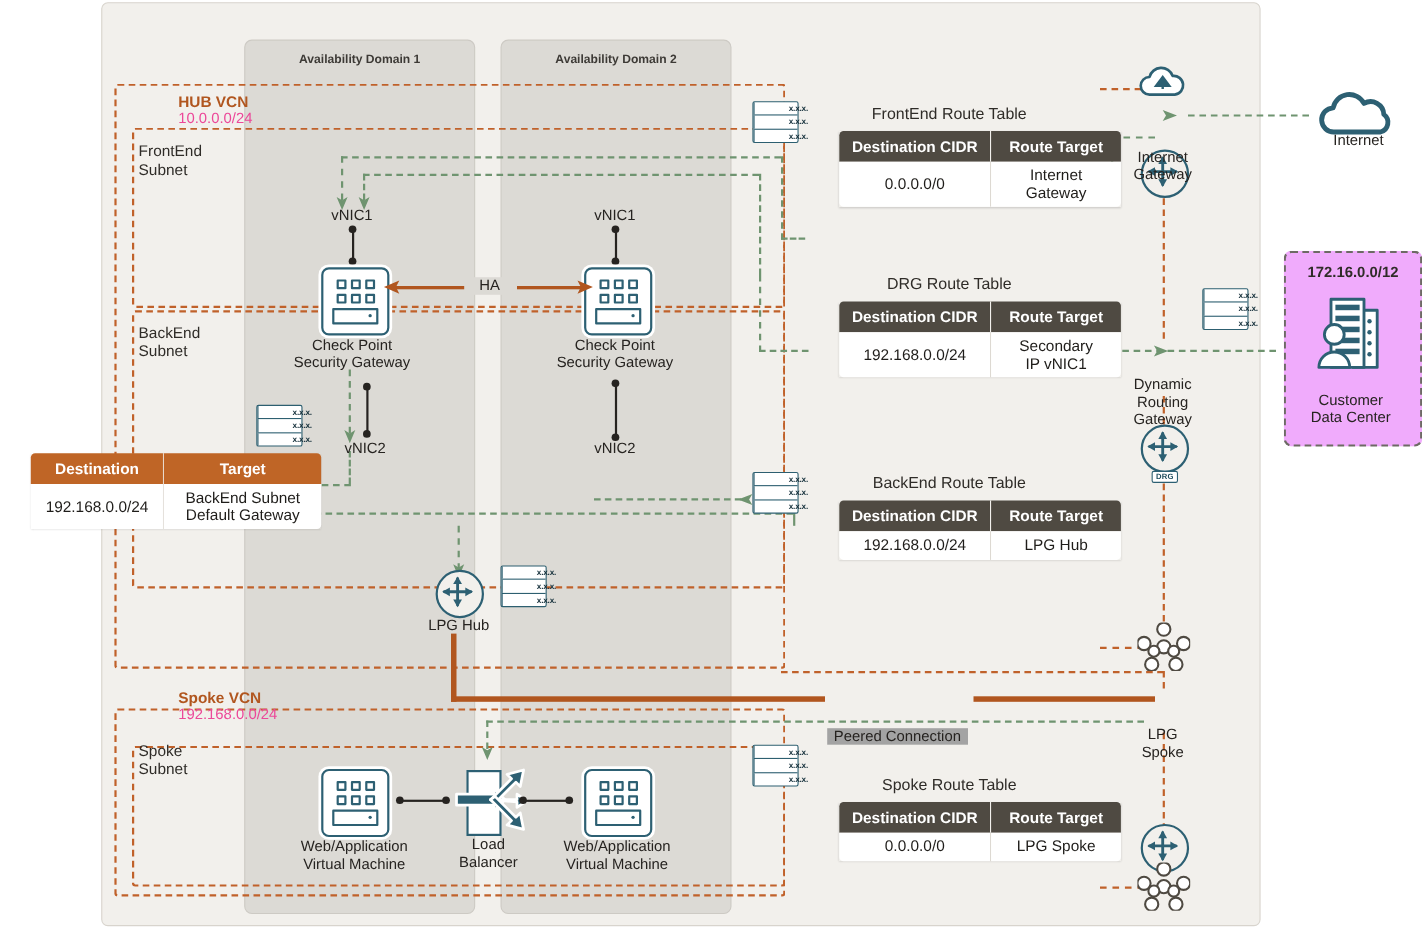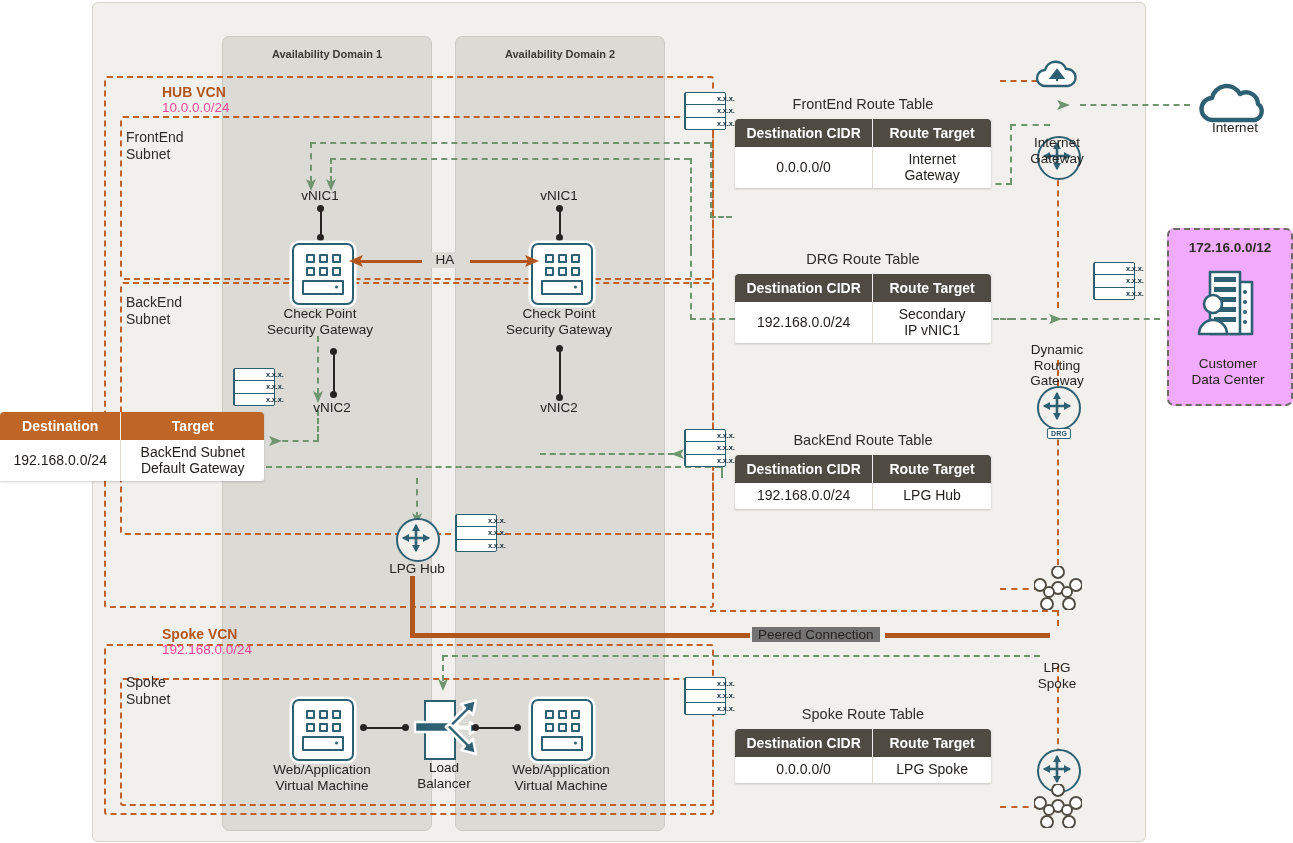--- a/index.html
+++ b/index.html
@@ -27,21 +27,21 @@
 
   .vcn-label{font-size:14px;font-weight:bold;color:#b1561f;line-height:1.15;margin-left:44px;}
   .vcn-cidr{font-size:13.5px;font-weight:normal;color:#ec4899;}
   .subnet-label{font-size:14px;color:#2f2c28;line-height:1.18;}
 
   
   .nlabel{font-size:13.5px;color:#262320;text-align:center;line-height:1.15;}
 
   
   .rt-title{font-size:14.5px;color:#2f2c28;text-align:center;}
-  .rt{border-collapse:separate;border-spacing:0;box-shadow:0 1px 2px rgba(0,0,0,.18);}
+  .rt{border-collapse:separate;border-spacing:0;box-shadow:0 1px 2px rgba(0,0,0,.18);margin-left:28px;}
   .rt th{background:#4f4a42;color:#ffffff;font-size:14px;font-weight:bold;padding:6px 9px;text-align:center;border-right:1px solid #f2f0ec;}
   .rt th:last-child{border-right:none;}
   .rt td{background:#ffffff;color:#1f1d1a;font-size:14px;padding:5px 9px;text-align:center;border-right:1px solid #ddd9d2;line-height:1.12;}
   .rt td:last-child{border-right:none;}
   .rt tr:first-child th:first-child{border-top-left-radius:4px;}
   .rt tr:first-child th:last-child{border-top-right-radius:4px;}
   .rt tr:last-child td:first-child{border-bottom-left-radius:4px;}
   .rt tr:last-child td:last-child{border-bottom-right-radius:4px;}
 
   
@@ -76,21 +76,21 @@
   .ln{position:absolute;background:#262320;}
   .dot{position:absolute;width:7px;height:7px;border-radius:50%;background:#262320;}
   .orange-line{position:absolute;background:#b1561f;}
 
   
   .gdash-h{position:absolute;border-top:2px dashed #6f9470;}
   .gdash-v{position:absolute;border-left:2px dashed #6f9470;}
   .odash-h{position:absolute;border-top:2px dashed #c0612a;}
   .odash-v{position:absolute;border-left:2px dashed #c0612a;}
 
-  .peer-label{font-size:13.5px;color:#262320;background:#737373;padding:0 6px;}
+  .peer-label{font-size:13.5px;color:#262320;background:#a3a3a3;padding:0 6px;margin-top:35px;}
 
   
   #cdc{left:1167px;top:228px;width:122px;height:174px;background:#f0abfc;border:2px dashed #6d6a64;border-radius:7px;}
   #cdc .cidr{position:absolute;top:10px;left:0;width:100%;text-align:center;font-size:13.5px;font-weight:bold;color:#2f2c28;}
 </style>
 </head>
 <body>
 
 <div id="stage">
 

